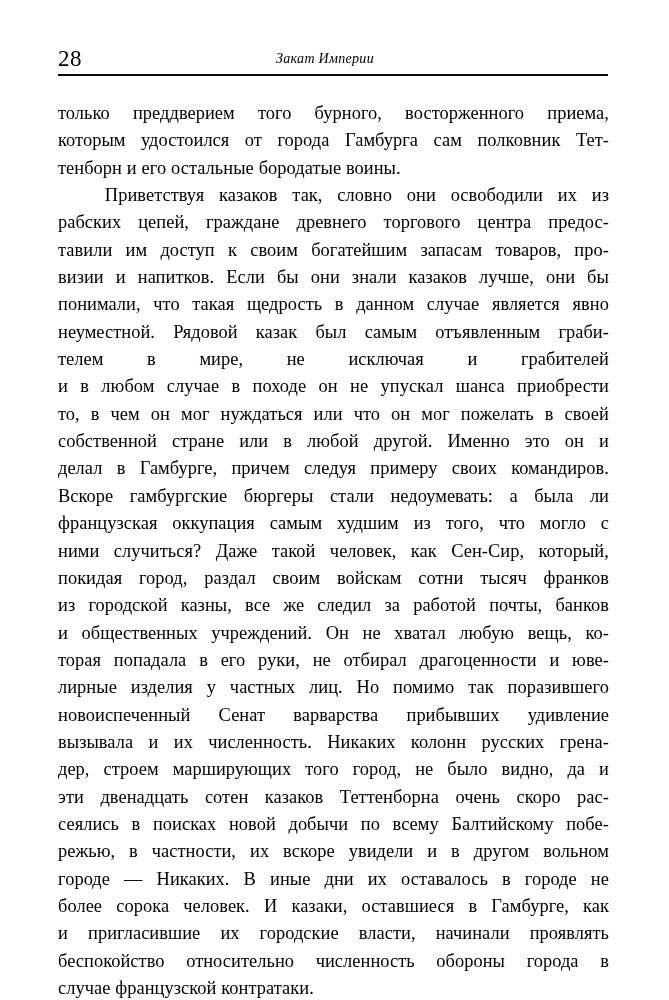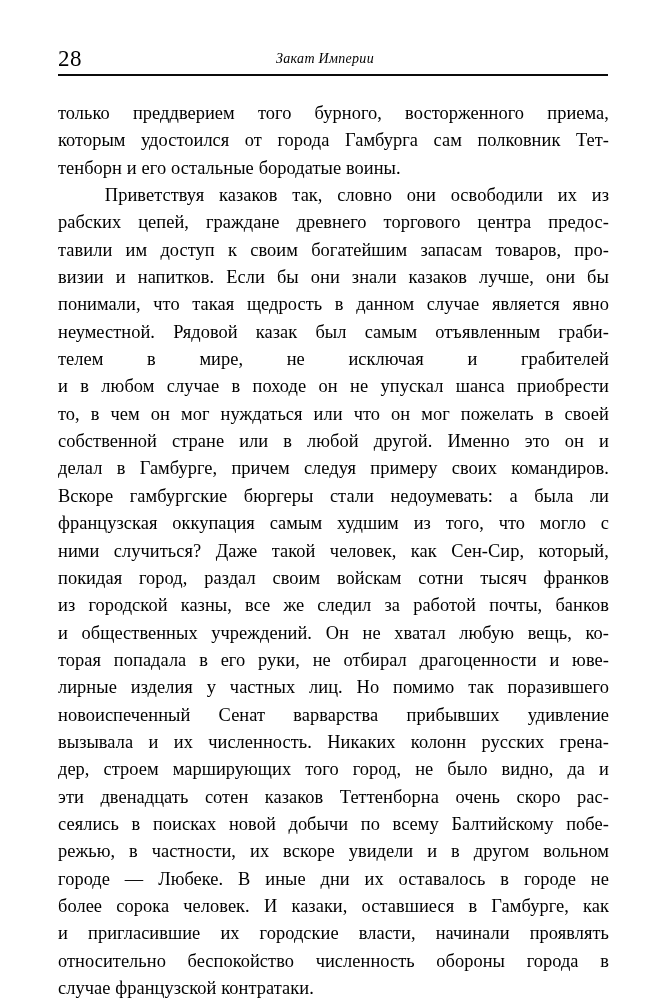--- a/index.html
+++ b/index.html
@@ -393,21 +393,21 @@
           <span>вскоре</span>
           <span>увидели</span>
           <span>и</span>
           <span>в</span>
           <span>другом</span>
           <span>вольном</span>
         </span>
         <span class="ln j">
           <span>городе</span>
           <span>—</span>
-          <span>Любеке.</span>
+          <span>Никаких.</span>
           <span>В</span>
           <span>иные</span>
           <span>дни</span>
           <span>их</span>
           <span>оставалось</span>
           <span>в</span>
           <span>городе</span>
           <span>не</span>
         </span>
         <span class="ln j">
@@ -424,22 +424,22 @@
         <span class="ln j">
           <span>и</span>
           <span>пригласившие</span>
           <span>их</span>
           <span>городские</span>
           <span>власти,</span>
           <span>начинали</span>
           <span>проявлять</span>
         </span>
         <span class="ln j">
+          <span>беспокойство</span>
           <span>относительно</span>
-          <span>беспокойство</span>
           <span>численность</span>
           <span>обороны</span>
           <span>города</span>
           <span>в</span>
         </span>
         <span class="ln">случае французской контратаки.</span>
       </p>
       <p class="para">
         <span class="ln j">
           <span class="indent"></span>

